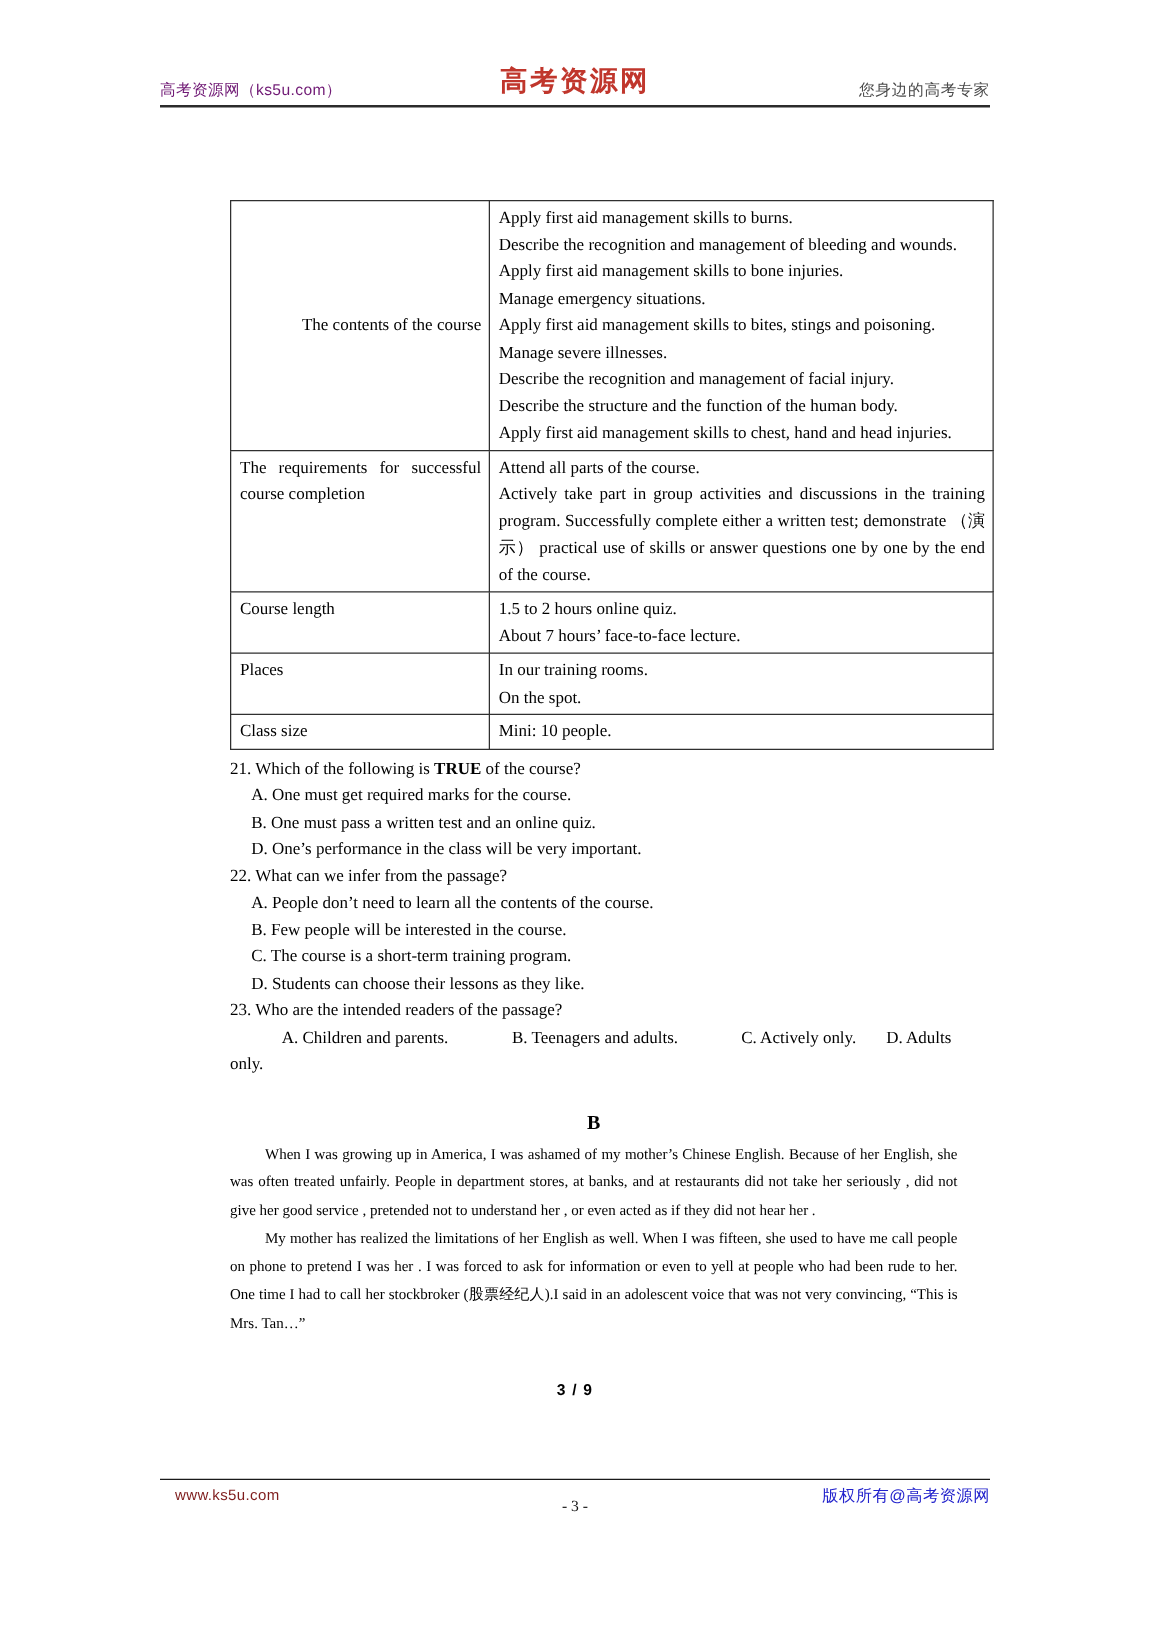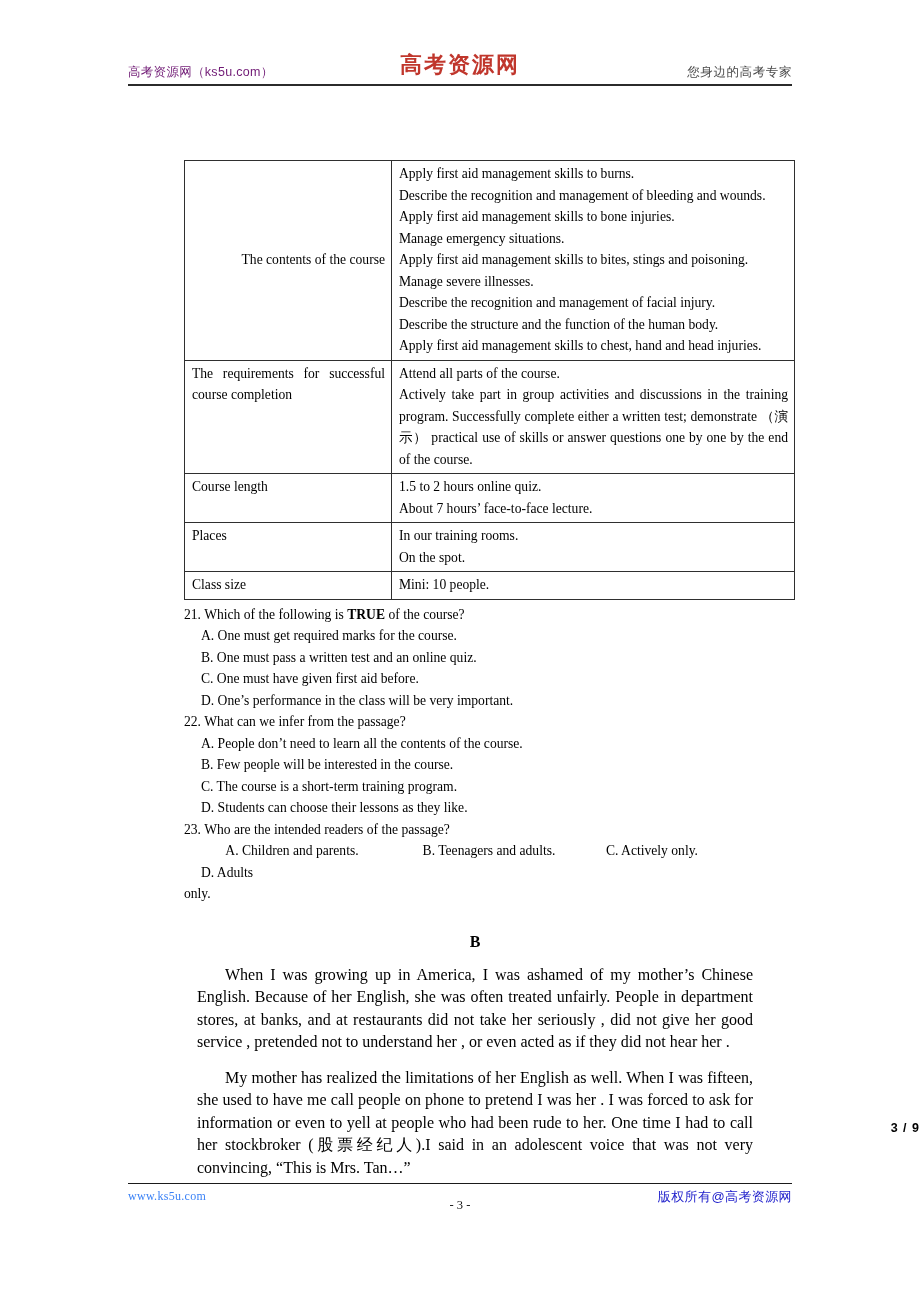--- a/index.html
+++ b/index.html
@@ -114,70 +114,69 @@
   .q-opt-row {
     margin: 0 0 0 17px;
     padding: 0;
     display: block;
   }
   .q-opt-row .op {
     display: inline-block;
     text-align: center;
   }
   .op-a { width: 182px; }
-  .op-b { width: 186px; margin-left: 13px; }
+  .op-b { width: 186px; }
   .op-c { width: 140px; }
   .bold { font-weight: bold; }
 
   
   .sec-title {
     text-align: center;
     font-weight: bold;
     font-size: 16px;
     margin: 28px 0 4px 0;
   }
   .passage p {
-    margin: 13px;
-    font-size: 16px;
+    margin: 0;
+    font-size: 12px;
     line-height: 22.5px;
     text-align: justify;
     text-indent: 28px;
   }
 
   
   .page-mark {
     position: absolute;
     left: 0;
     top: 1105px;
     width: 920px;
-    text-align: right;
+    text-align: center;
     font-family: "Liberation Sans", sans-serif;
     font-weight: bold;
     font-size: 12.5px;
     letter-spacing: 1px;
-    margin-top: 16px;
   }
 
   
   .page-footer {
     position: absolute;
     left: 128px;
     top: 1183px;
     width: 664px;
     height: 30px;
     border-top: 1.6px solid #1a1a1a;
     box-sizing: border-box;
   }
   .ftr-left {
     position: absolute;
-    left: 0;
+    left: 12px;
     top: 5px;
-    font-family: Liberation Serif, serif;
+    font-family: Liberation Sans, sans-serif;
     font-size: 12px;
-    color: #3b82f6;
+    color: #7f1d1d;
     letter-spacing: 0.3px;
     white-space: nowrap;
   }
   .ftr-center {
     position: absolute;
     left: 50%;
     transform: translateX(-50%);
     top: 14px;
     font-family: "Liberation Serif", serif;
     font-size: 12.5px;
@@ -257,21 +256,20 @@
         </td>
       </tr>
     </tbody>
   </table>
 
   <div class="questions">
 
     <p class="q-stem"><span>21. Which of the following is </span><span class="bold">TRUE</span><span> of the course?</span></p>
     <p class="q-opt">A. One must get required marks for the course.</p>
     <p class="q-opt">B. One must pass a written test and an online quiz.</p>
-    <p class="q-opt">C. One must have given first aid before.</p>
     <p class="q-opt">D. One’s performance in the class will be very important.</p>
 
     <p class="q-stem">22. What can we infer from the passage?</p>
     <p class="q-opt">A. People don’t need to learn all the contents of the course.</p>
     <p class="q-opt">B. Few people will be interested in the course.</p>
     <p class="q-opt">C. The course is a short-term training program.</p>
     <p class="q-opt">D. Students can choose their lessons as they like.</p>
 
     <p class="q-stem">23. Who are the intended readers of the passage?</p>
     <p class="q-opt-row"><span class="op op-a">A. Children and parents.</span><span class="op op-b">B. Teenagers and adults.</span><span class="op op-c">C. Actively only.</span><span class="op">D. Adults</span></p>

